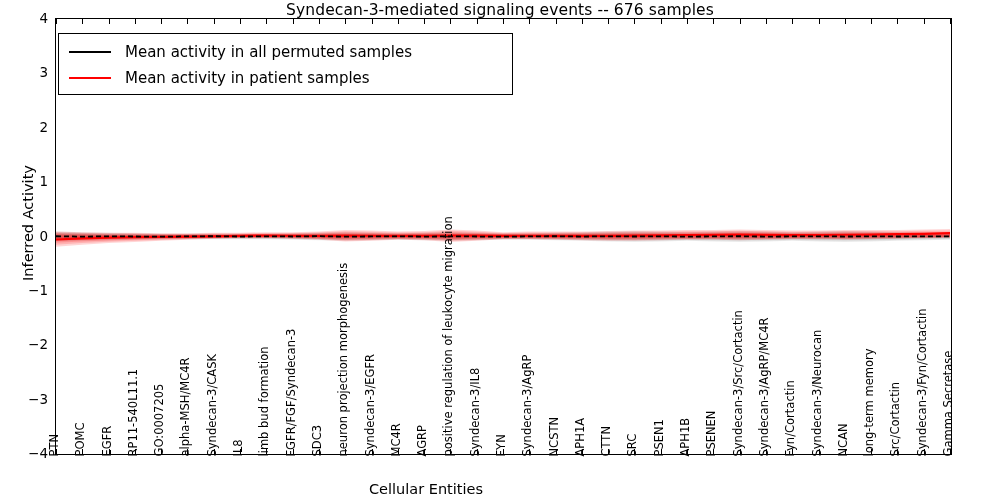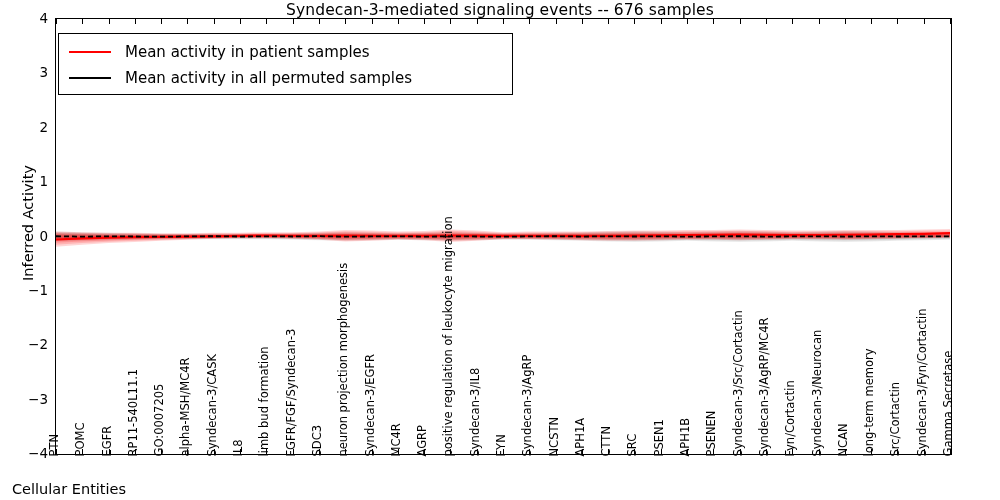--- a/index.html
+++ b/index.html
@@ -48,22 +48,22 @@
   .xtick-label{
     position:absolute;bottom:0;
     font-size:11.5px;line-height:11.5px;color:#000;
     white-space:nowrap;
     transform-origin:left bottom;
     transform:rotate(-90deg);
   }
   .xtick-label span{display:block;}
 
   #xlabel{
-    position:absolute;left:12px;top:481px;width:852px;
-    font-size:14.5px;color:#000;
+    position:absolute;left:0;top:481px;width:852px;
+    text-align:center;font-size:14.5px;color:#000;
   }
 
   
   #legend{
     position:absolute;left:58px;top:33px;
     width:455px;height:62px;
     border:1.3px solid #000;background:#fff;box-sizing:border-box;
     padding:5px 0 0 0;
   }
   .legend-row{
@@ -311,22 +311,22 @@
       </div>
       <div class="xtick-label" style="left: 954px; bottom: 44px;">
         <span>Gamma Secretase</span>
       </div>
     </div>
 
   <div id="xlabel">Cellular Entities</div>
 
   <div id="legend">
     <div class="legend-row">
+      <span class="legend-swatch black"></span>
+      <span class="legend-text">Mean activity in all permuted samples</span>
+    </div>
+    <div class="legend-row">
       <span class="legend-swatch red"></span>
       <span class="legend-text">Mean activity in patient samples</span>
     </div>
-    <div class="legend-row">
-      <span class="legend-swatch black"></span>
-      <span class="legend-text">Mean activity in all permuted samples</span>
-    </div>
   </div>
 
 </div>
 
 </body></html>

